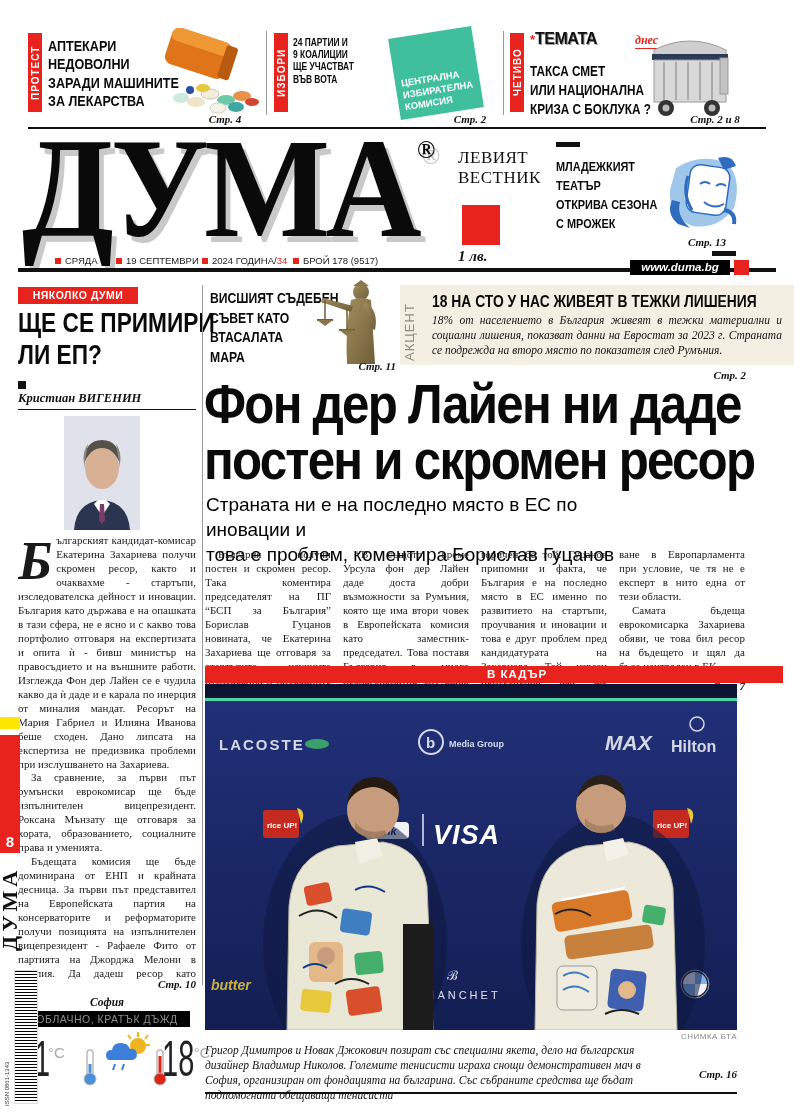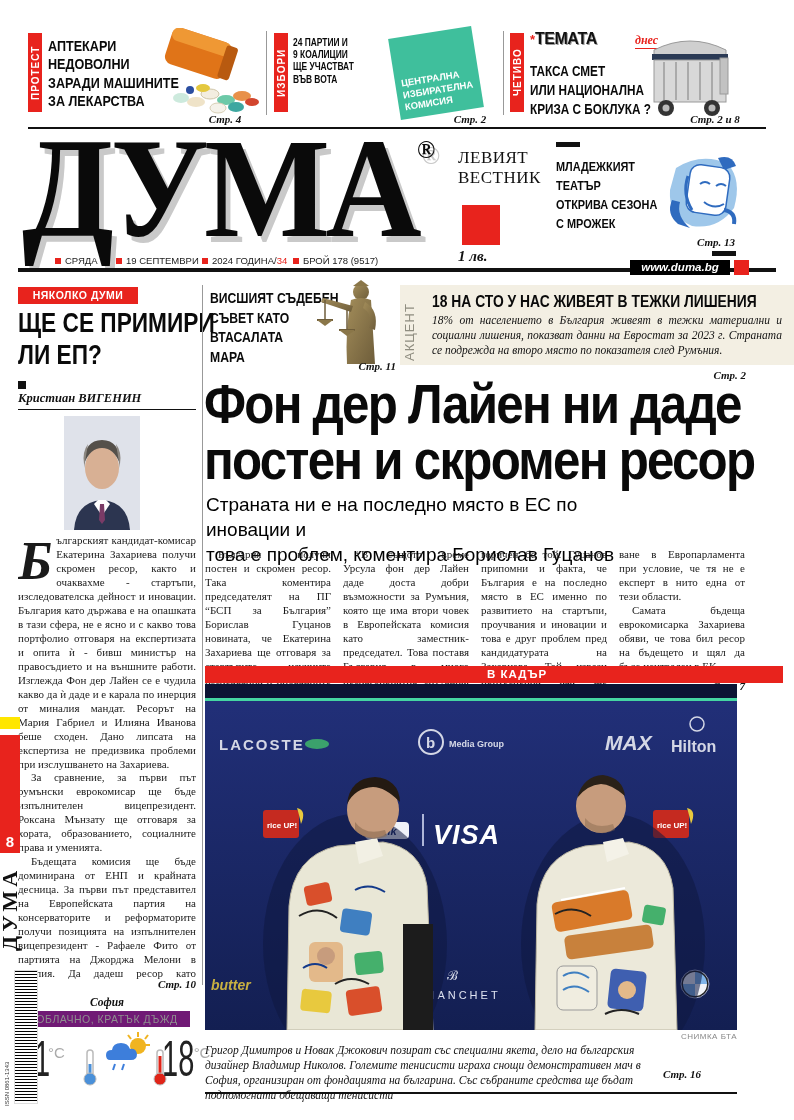--- a/index.html
+++ b/index.html
@@ -126,21 +126,21 @@
     <path d="M18,18 Q44,2 70,14 Q84,30 76,58 Q60,80 34,76 Q10,66 12,40 Z" fill="#9ec7ea"></path>
     <path d="M14,50 Q8,64 20,74 L32,78 Q18,66 22,52 Z" fill="#2f6bbf"></path>
     <path d="M60,8 Q74,4 78,16 L66,20 Z" fill="#2f6bbf"></path>
     <rect x="30" y="16" width="40" height="48" rx="10" fill="#fff" stroke="#2f6bbf" stroke-width="1.5" transform="rotate(8 50 40)"></rect>
     <path d="M42,34 q5,-4 10,0" stroke="#2f6bbf" stroke-width="2" fill="none"></path>
     <path d="M58,36 q5,-4 10,0" stroke="#2f6bbf" stroke-width="2" fill="none"></path>
     <path d="M46,52 q10,8 20,2" stroke="#2f6bbf" stroke-width="2" fill="none"></path>
     <path d="M30,26 q-6,18 4,34" stroke="#2f6bbf" stroke-width="3" fill="none"></path>
     <path d="M66,60 q12,2 10,14" stroke="#2f6bbf" stroke-width="4" fill="none"></path>
   </svg>
-  <div class="abs pref" style="left:688px;top:236px;width:56px;text-align:center;">Стр. 13</div>
+  <div class="abs pref" style="left:688px;top:236px;width:56px;text-align:left;">Стр. 13</div>
   <div class="abs" style="left:712px;top:251px;width:24px;height:5px;background:#111;"></div>
 
   <div class="abs dl" style="left:55px;top:255px;"><span class="rsq"></span><span>СРЯДА</span></div>
   <div class="abs dl" style="left:116px;top:255px;"><span class="rsq"></span><span>19 СЕПТЕМВРИ</span></div>
   <div class="abs dl" style="left:202px;top:255px;"><span class="rsq"></span><span>2024 ГОДИНА/</span><span style="color:#e8231d;">34</span></div>
   <div class="abs dl" style="left:293px;top:255px;"><span class="rsq"></span><span>БРОЙ 178 (9517)</span></div>
   <div class="abs" style="left:458px;top:248px;font:bold italic 15px 'Liberation Serif',serif;">1 лв.</div>
   <div class="abs rule" style="left:18px;top:268px;width:758px;height:4px;"></div>
   <div class="abs" style="left:630px;top:260px;width:100px;height:15px;background:#000;color:#fff;
        font:bold italic 11.5px/15px 'Liberation Sans',sans-serif;text-align:center;">www.duma.bg</div>
@@ -170,21 +170,21 @@
 
   <div class="abs body-serif" style="left:18px;top:534px;width:178px;height:446px;overflow:hidden;">
     <span class="dropcap">Б</span>
     <p style="text-indent:0;">ългарският кандидат-комисар Екатерина Захариева получи скромен ресор, както и очаквахме - стартъпи, изследователска дейност и иновации. България като държава е на опашката в тази сфера, не е ясно и с какво това портфолио отговаря на експертизата и опита ѝ - бивш министър на правосъдието и на външните работи. Изглежда Фон дер Лайен се е чудила какво да ѝ даде и е карала по инерция от миналия мандат. Ресорът на Мария Габриел и Илияна Иванова беше сходен. Дано липсата на експертиза не предизвика проблеми при изслушването на Захариева.</p>
     <p>За сравнение, за първи път румънски еврокомисар ще бъде изпълнителен вицепрезидент. Роксана Мънзату ще отговаря за хората, образованието, социалните права и уменията.</p>
     <p>Бъдещата комисия ще бъде доминирана от ЕНП и крайната десница. За първи път представител на Европейската партия на консерваторите и реформаторите получи позицията на изпълнителен вицепрезидент - Рафаеле Фито от партията на Джорджа Мелони в Италия. Да дадеш ресор като кохезионна политика на представител на крайно дясна партия, след като миналия мандат това беше ресор на португалски социалист, може да се окаже доста лош знак за бъдещето на политиката на сближаване, толкова важна за България.</p>
   </div>
   <div class="abs pref" style="left:18px;top:978px;width:178px;text-align:right;">Стр. 10</div>
 
   <div class="abs" style="left:18px;top:996px;width:178px;text-align:center;font:bold italic 11.5px 'Liberation Serif',serif;">София</div>
-  <div class="abs" style="left:24px;top:1011px;width:166px;height:16px;background:#701a75;color:#8f8f8f;
+  <div class="abs" style="left:24px;top:1011px;width:166px;height:16px;background:#000000;color:#8f8f8f;
        font:10.5px/16px 'Liberation Sans',sans-serif;text-align:center;letter-spacing:.5px;">ОБЛАЧНО, КРАТЪК ДЪЖД</div>
   <div class="abs" style="left:20px;top:1034px;"><span class="temp">11</span><span class="degc" style="margin-left:-24px;">°C</span></div>
   <svg class="abs" style="left:82px;top:1048px;" width="16" height="38" viewBox="0 0 16 38">
     <rect x="5" y="2" width="6" height="26" rx="3" fill="#fff" stroke="#bbb" stroke-width="1.5"></rect>
     <rect x="6.5" y="16" width="3" height="12" fill="#4a90d9"></rect>
     <circle cx="8" cy="31" r="6" fill="#4a90d9" stroke="#bbb"></circle>
   </svg>
   <svg class="abs" style="left:100px;top:1030px;" width="52" height="44" viewBox="0 0 52 44">
     <g stroke="#f0b421" stroke-width="2">
         <line x1="38" y1="2" x2="38" y2="7"></line>
@@ -367,16 +367,16 @@
         <path d="M350,230 q18,-10 36,2" stroke="#222" stroke-width="2" fill="none"></path>
         <path d="M400,330 q16,-8 34,0" stroke="#222" stroke-width="2" fill="none"></path>
         <path d="M356,216 l64,-12" stroke="#fff" stroke-width="2"></path>
       </g>
     </g>
   </svg>
 
   <div class="abs" style="left:557px;top:1032px;width:180px;text-align:right;
        font:8px 'Liberation Sans',sans-serif;color:#888;letter-spacing:.5px;">СНИМКА БТА</div>
   <div class="abs" style="left:205px;top:1043px;width:462px;font:italic 11.5px/1.3 'Liberation Serif',serif;">Григор Димитров и Новак Джокович позират със специални якета, дело на българския дизайнер Владимир Николов. Големите тенисисти играха снощи демонстративен мач в София, организиран от фондацията на българина. Със събраните средства ще бъдат подпомогнати обещаващи тенисисти</div>
-  <div class="abs pref" style="left:644px;top:1068px;width:57px;text-align:right;">Стр. 16</div>
+  <div class="abs pref" style="left:680px;top:1068px;width:57px;text-align:right;">Стр. 16</div>
   <div class="abs rule" style="left:205px;top:1092px;width:532px;height:2px;"></div>
 
 </div>
 
 </body></html>

